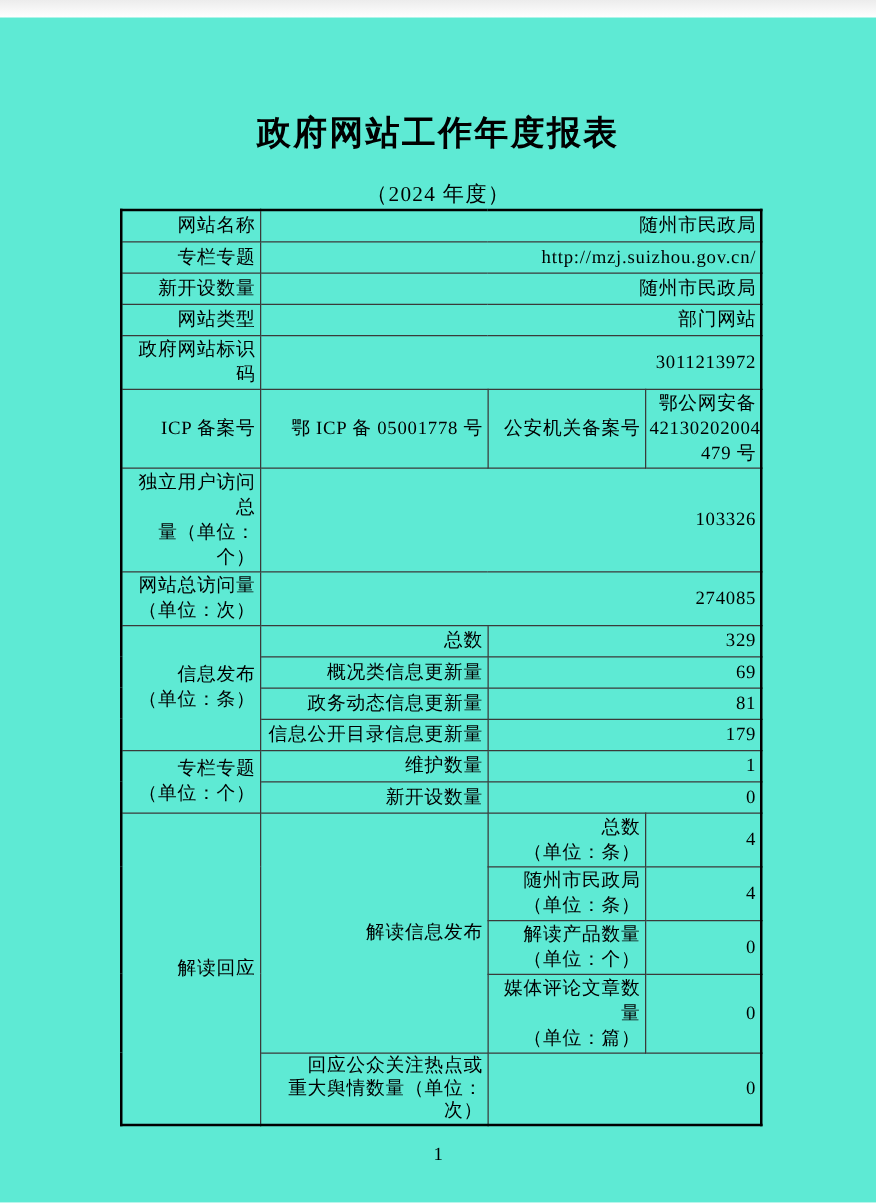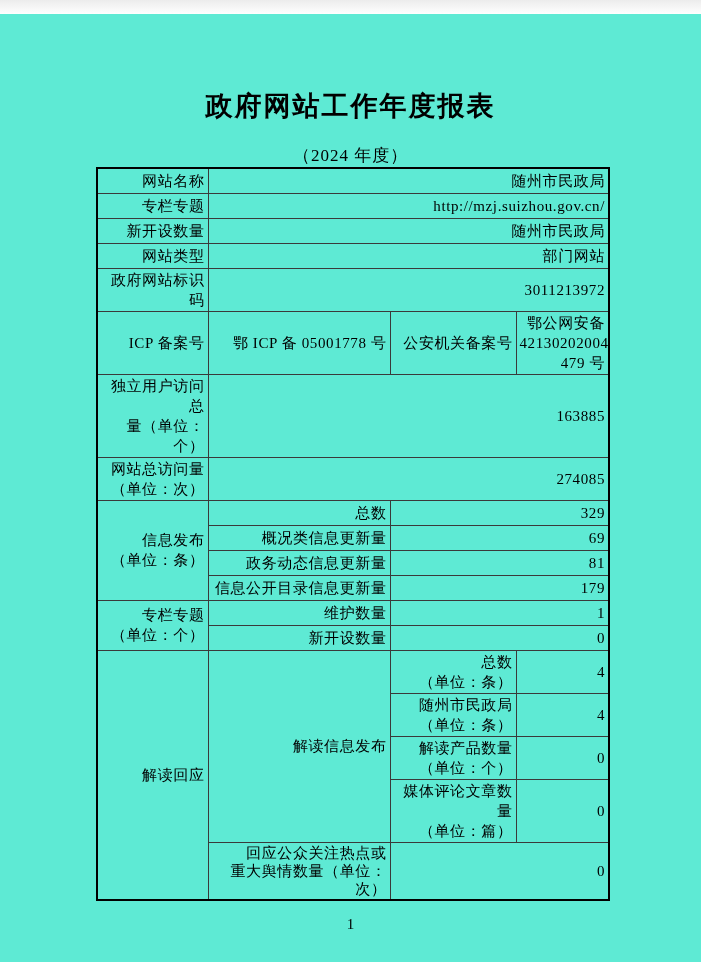--- a/index.html
+++ b/index.html
@@ -113,21 +113,21 @@
         <td>ICP 备案号</td>
         <td>鄂 ICP 备 05001778 号</td>
         <td>公安机关备案号</td>
         <td>鄂公网安备
 42130202004
 479 号</td>
       </tr>
       <tr class="h41">
         <td>独立用户访问总
 量（单位：个）</td>
-        <td colspan="3" class="num">163885</td>
+        <td colspan="3" class="num">103326</td>
       </tr>
       <tr class="h42">
         <td>网站总访问量
 （单位：次）</td>
         <td colspan="3" class="num">274085</td>
       </tr>
 
       <tr class="h25">
         <td rowspan="4">信息发布
 （单位：条）</td>

